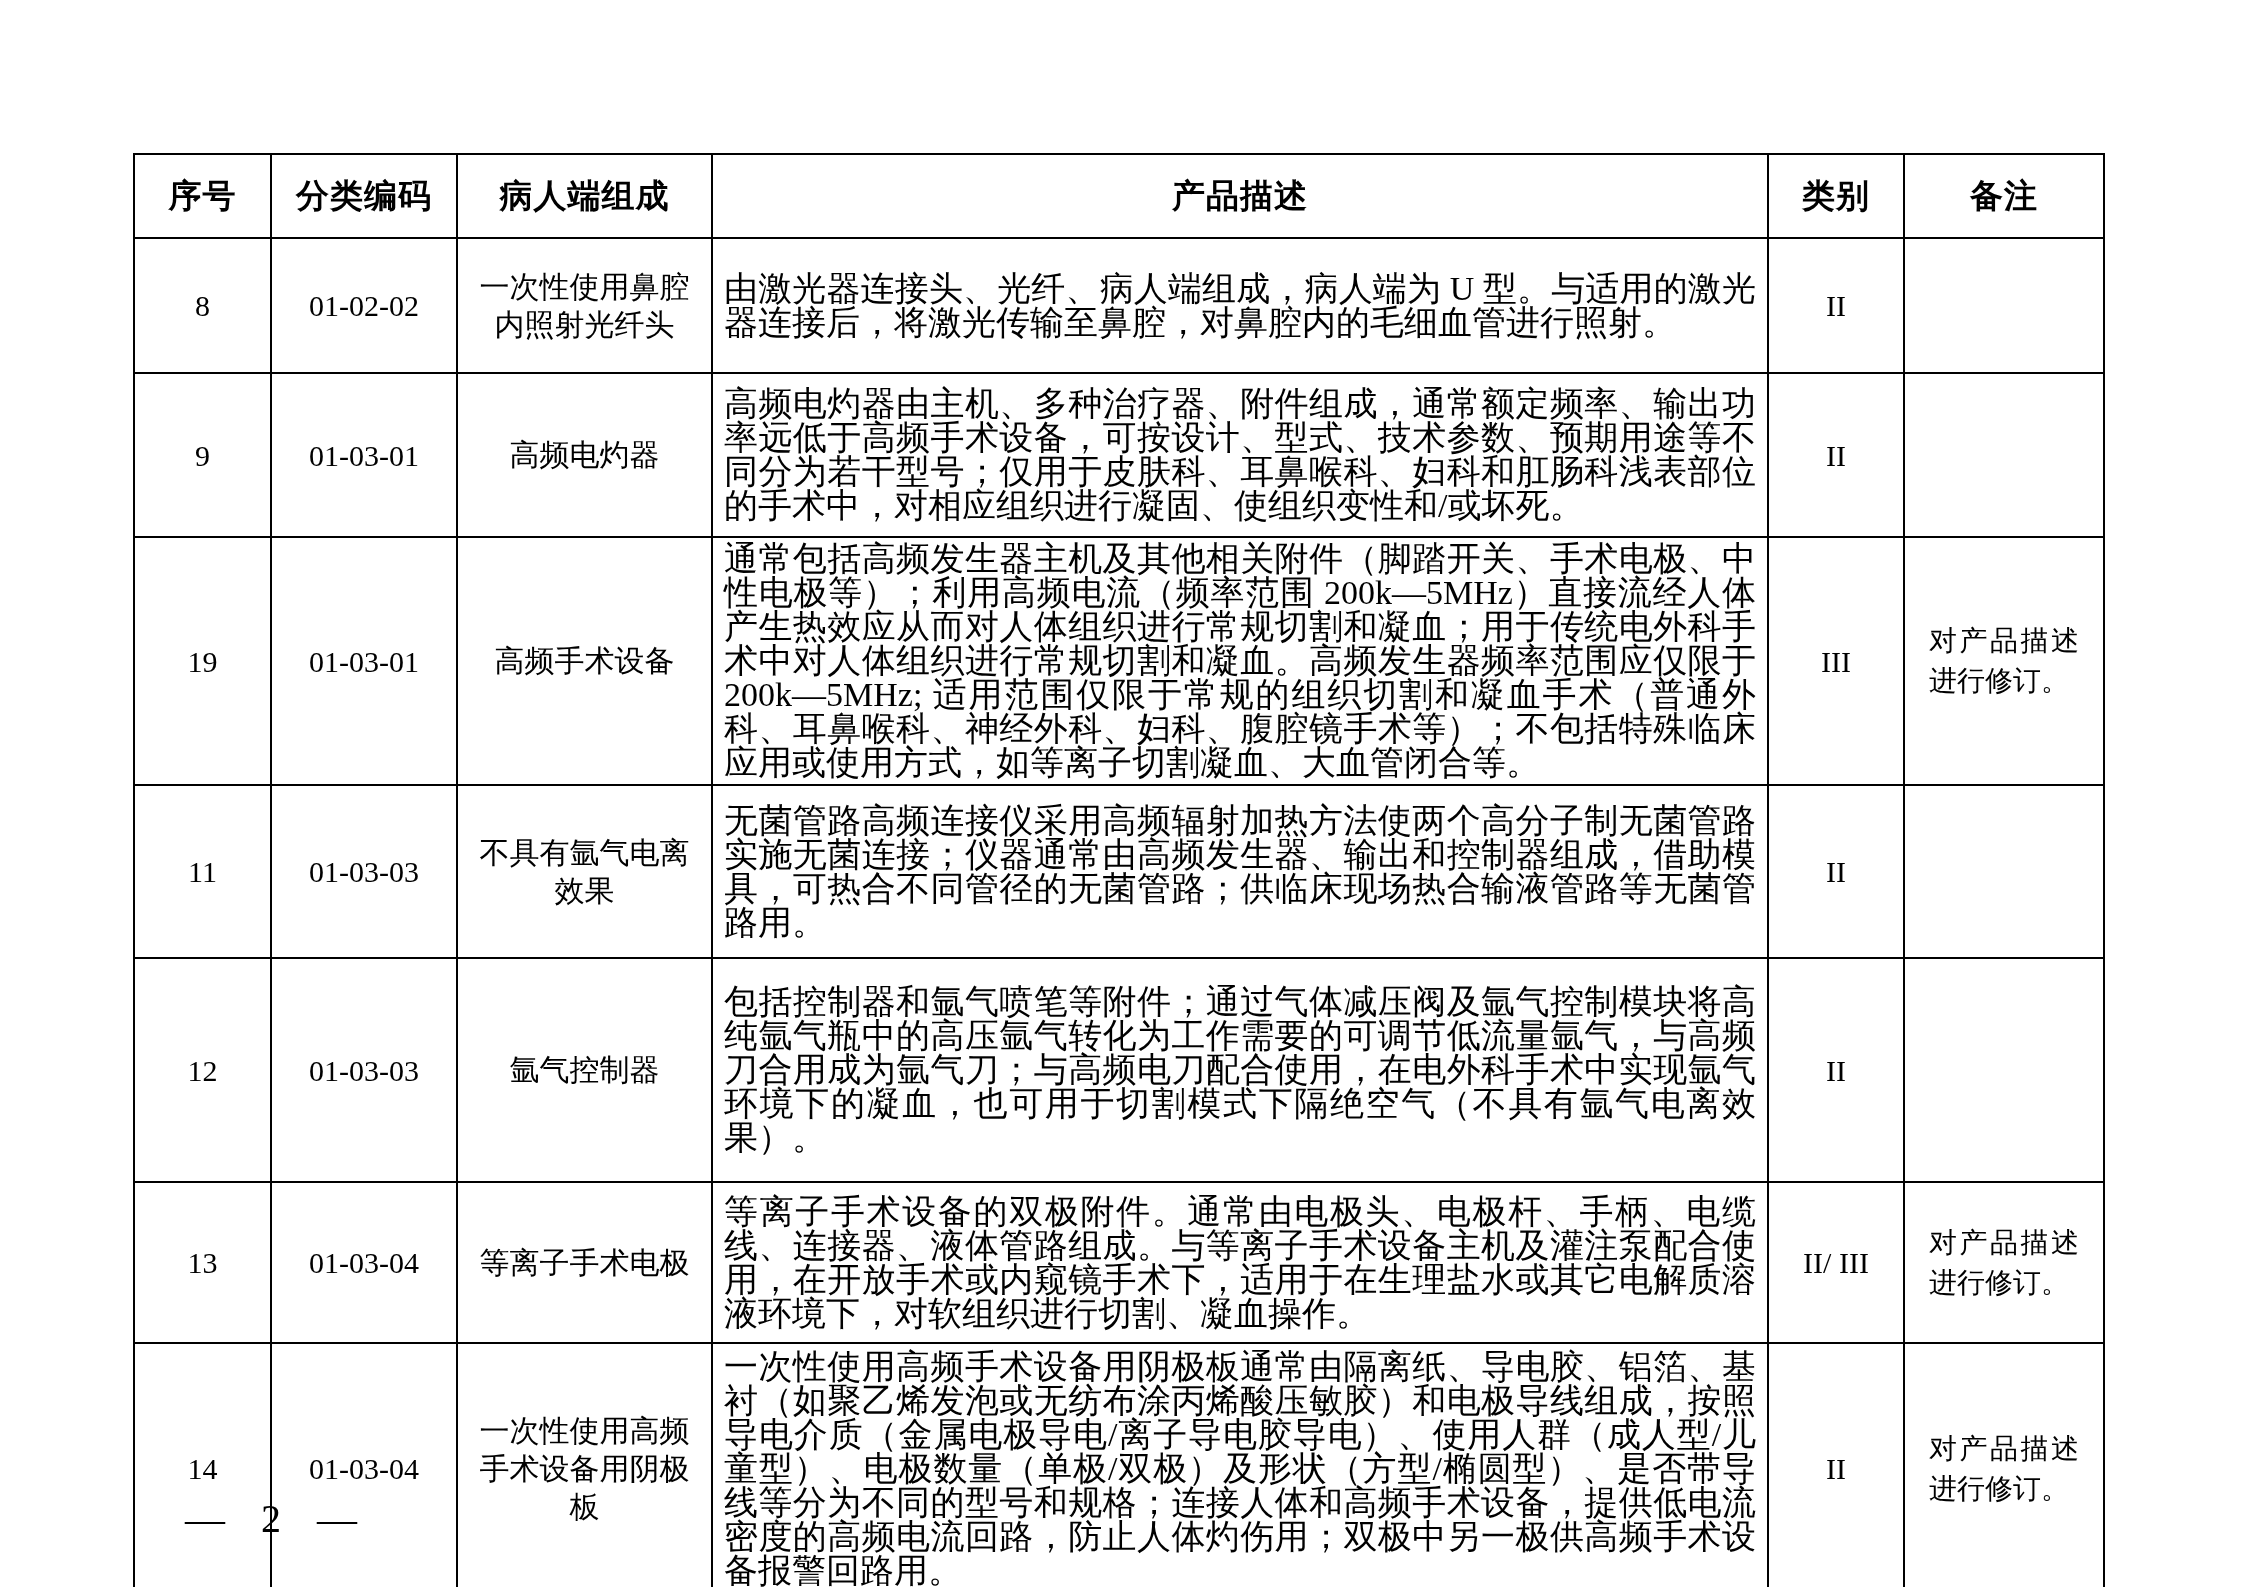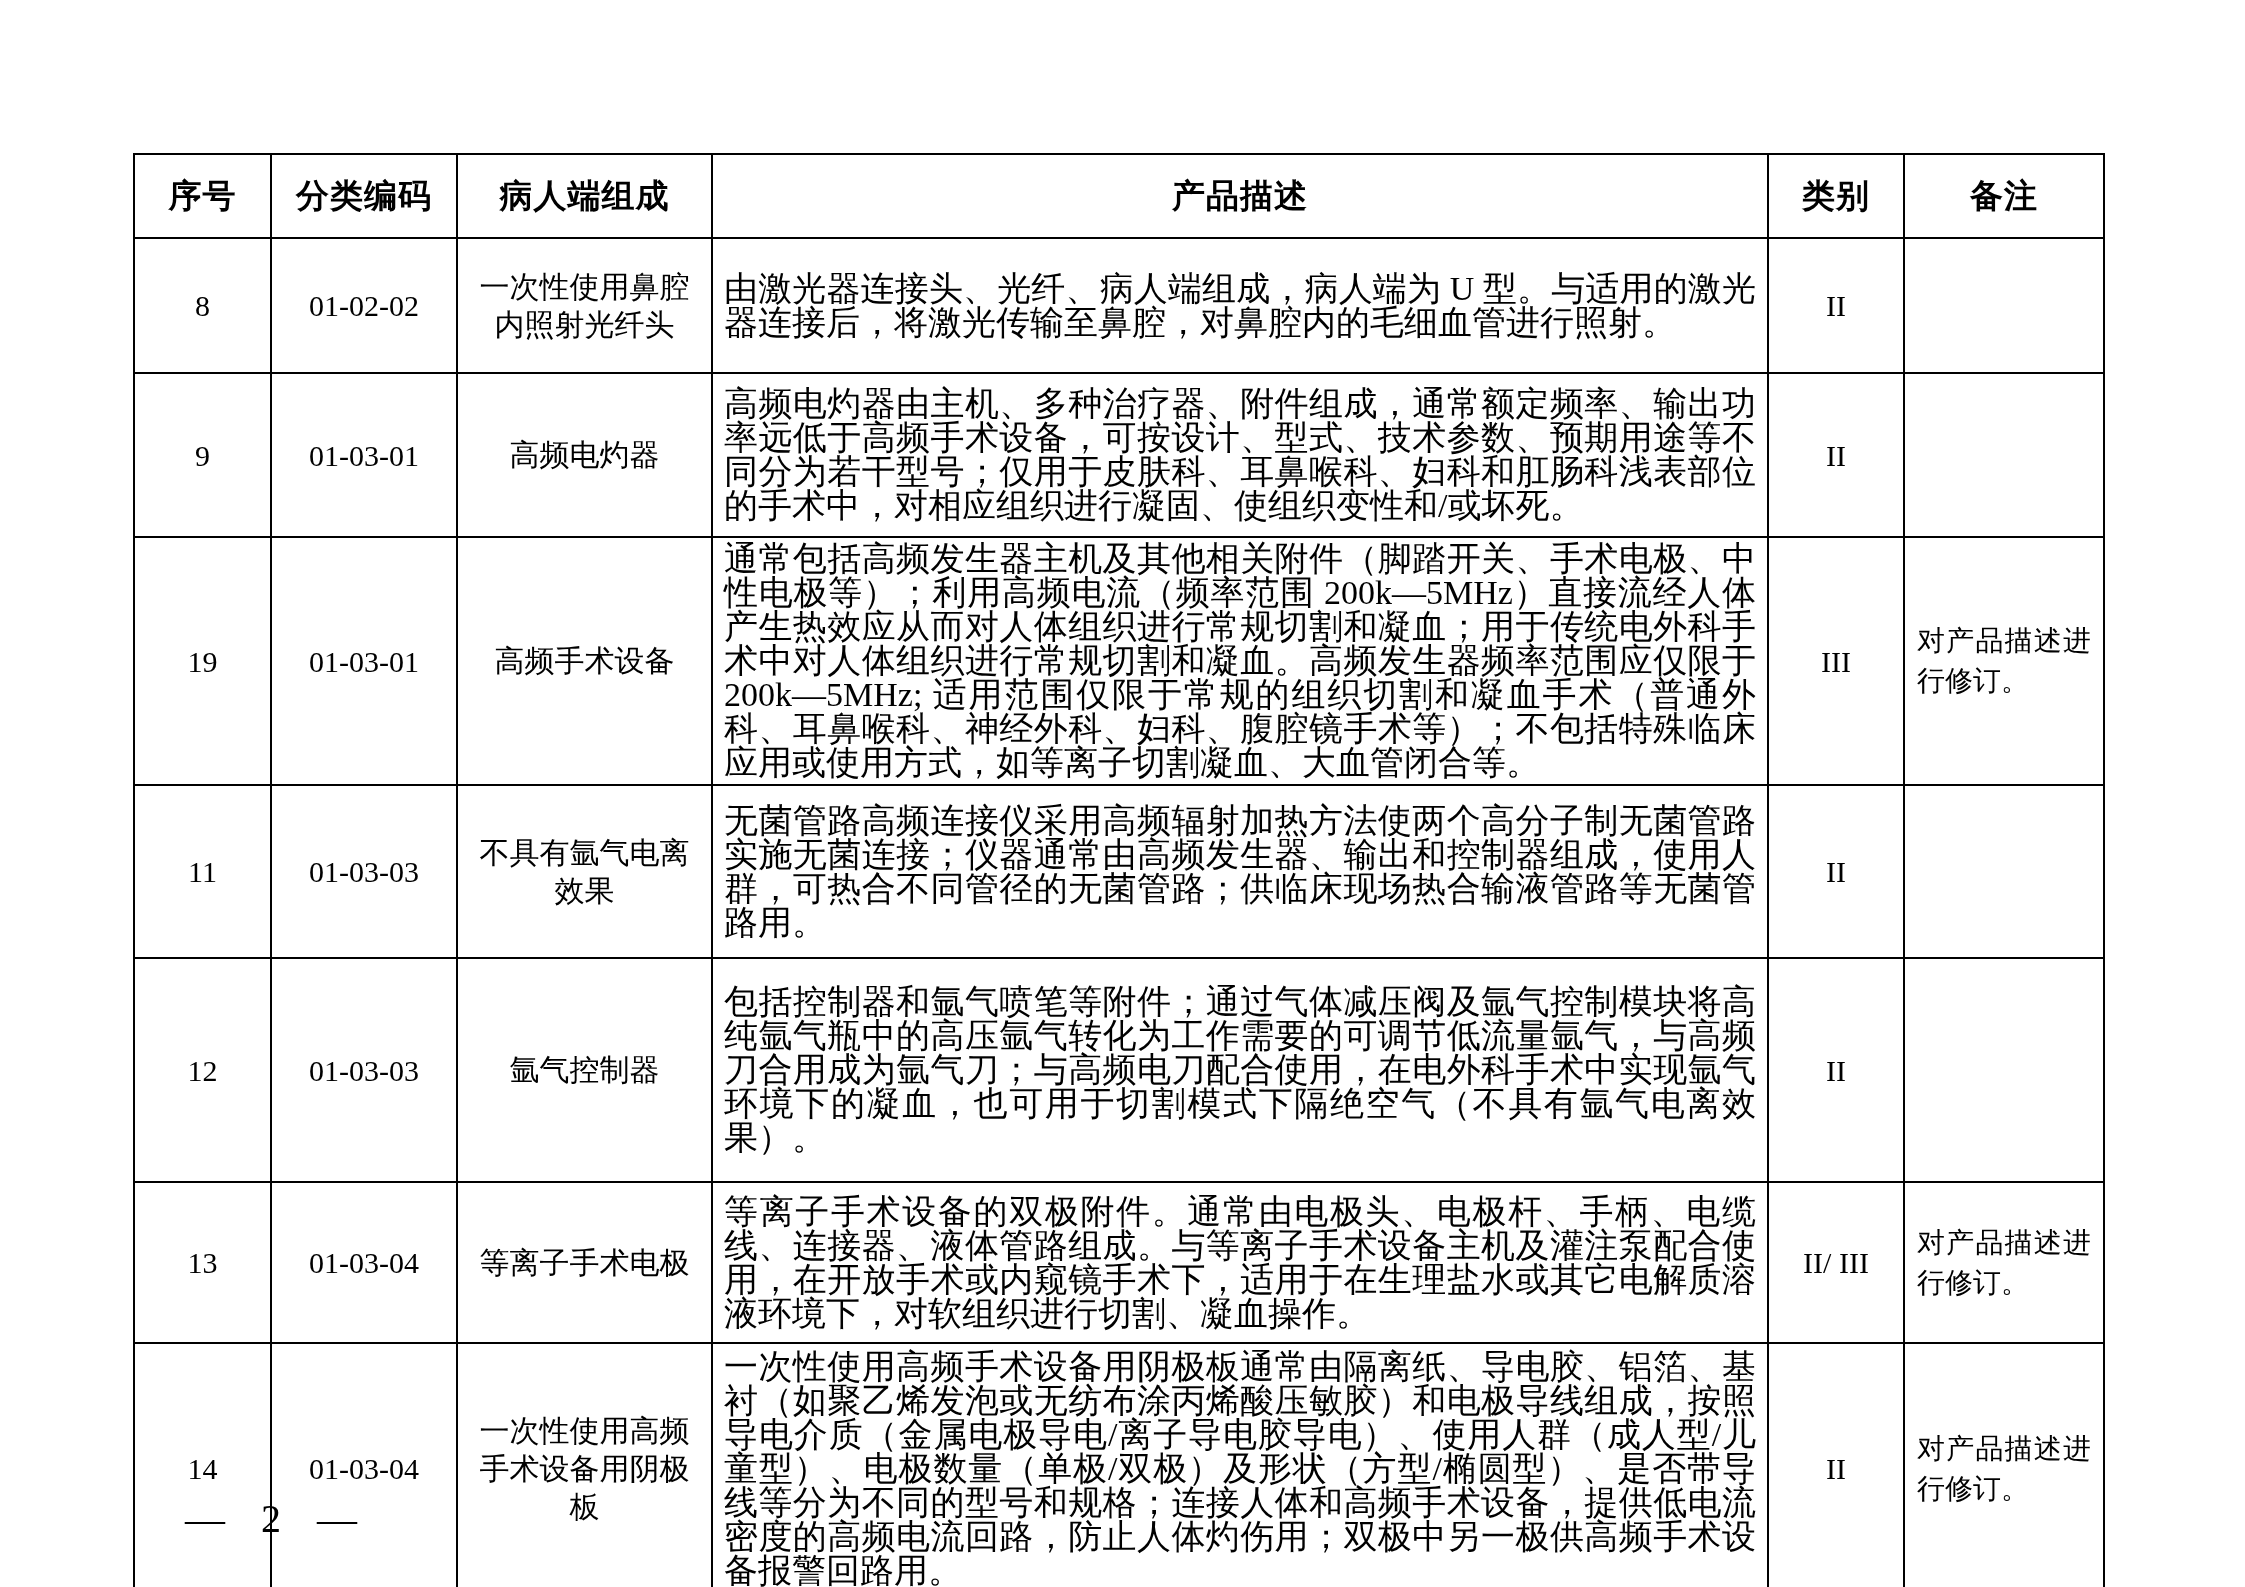--- a/index.html
+++ b/index.html
@@ -61,21 +61,21 @@
   }
   table.catalog td.name {
     padding: 12px 10px;
     line-height: 38px;
   }
   table.catalog td.remark {
     text-align: justify;
     text-justify: inter-ideograph;
     font-size: 28px;
     line-height: 40px;
-    padding: 0 12px;
+    padding: 0 24px;
   }
   
   tr.row-8  td { height: 109px; }
   tr.row-9  td { height: 138px; }
   tr.row-10 td { height: 202px; }
   tr.row-11 td { height: 147px; }
   tr.row-12 td { height: 198px; }
   tr.row-13 td { height: 135px; }
   tr.row-14 td { height: 225px; }
 
@@ -134,21 +134,21 @@
       <td class="code">01-03-01</td>
       <td class="name">高频手术设备</td>
       <td class="desc">通常包括高频发生器主机及其他相关附件（脚踏开关、手术电极、中性电极等）；利用高频电流（频率范围 200k—5MHz）直接流经人体产生热效应从而对人体组织进行常规切割和凝血；用于传统电外科手术中对人体组织进行常规切割和凝血。高频发生器频率范围应仅限于 200k—5MHz; 适用范围仅限于常规的组织切割和凝血手术（普通外科、耳鼻喉科、神经外科、妇科、腹腔镜手术等）；不包括特殊临床应用或使用方式，如等离子切割凝血、大血管闭合等。</td>
       <td class="cat">III</td>
       <td class="remark">对产品描述进行修订。</td>
     </tr>
         <tr class="row-11">
       <td class="no">11</td>
       <td class="code">01-03-03</td>
       <td class="name">不具有氩气电离效果</td>
-      <td class="desc">无菌管路高频连接仪采用高频辐射加热方法使两个高分子制无菌管路实施无菌连接；仪器通常由高频发生器、输出和控制器组成，使用人群，可热合不同管径的无菌管路；供临床现场热合输液管路等无菌管路用。</td>
+      <td class="desc">无菌管路高频连接仪采用高频辐射加热方法使两个高分子制无菌管路实施无菌连接；仪器通常由高频发生器、输出和控制器组成，借助模具，可热合不同管径的无菌管路；供临床现场热合输液管路等无菌管路用。</td>
       <td class="cat">II</td>
       <td class="remark"></td>
     </tr>
         <tr class="row-12">
       <td class="no">12</td>
       <td class="code">01-03-03</td>
       <td class="name">氩气控制器</td>
       <td class="desc">包括控制器和氩气喷笔等附件；通过气体减压阀及氩气控制模块将高纯氩气瓶中的高压氩气转化为工作需要的可调节低流量氩气，与高频刀合用成为氩气刀；与高频电刀配合使用，在电外科手术中实现氩气环境下的凝血，也可用于切割模式下隔绝空气（不具有氩气电离效果）。</td>
       <td class="cat">II</td>
       <td class="remark"></td>

